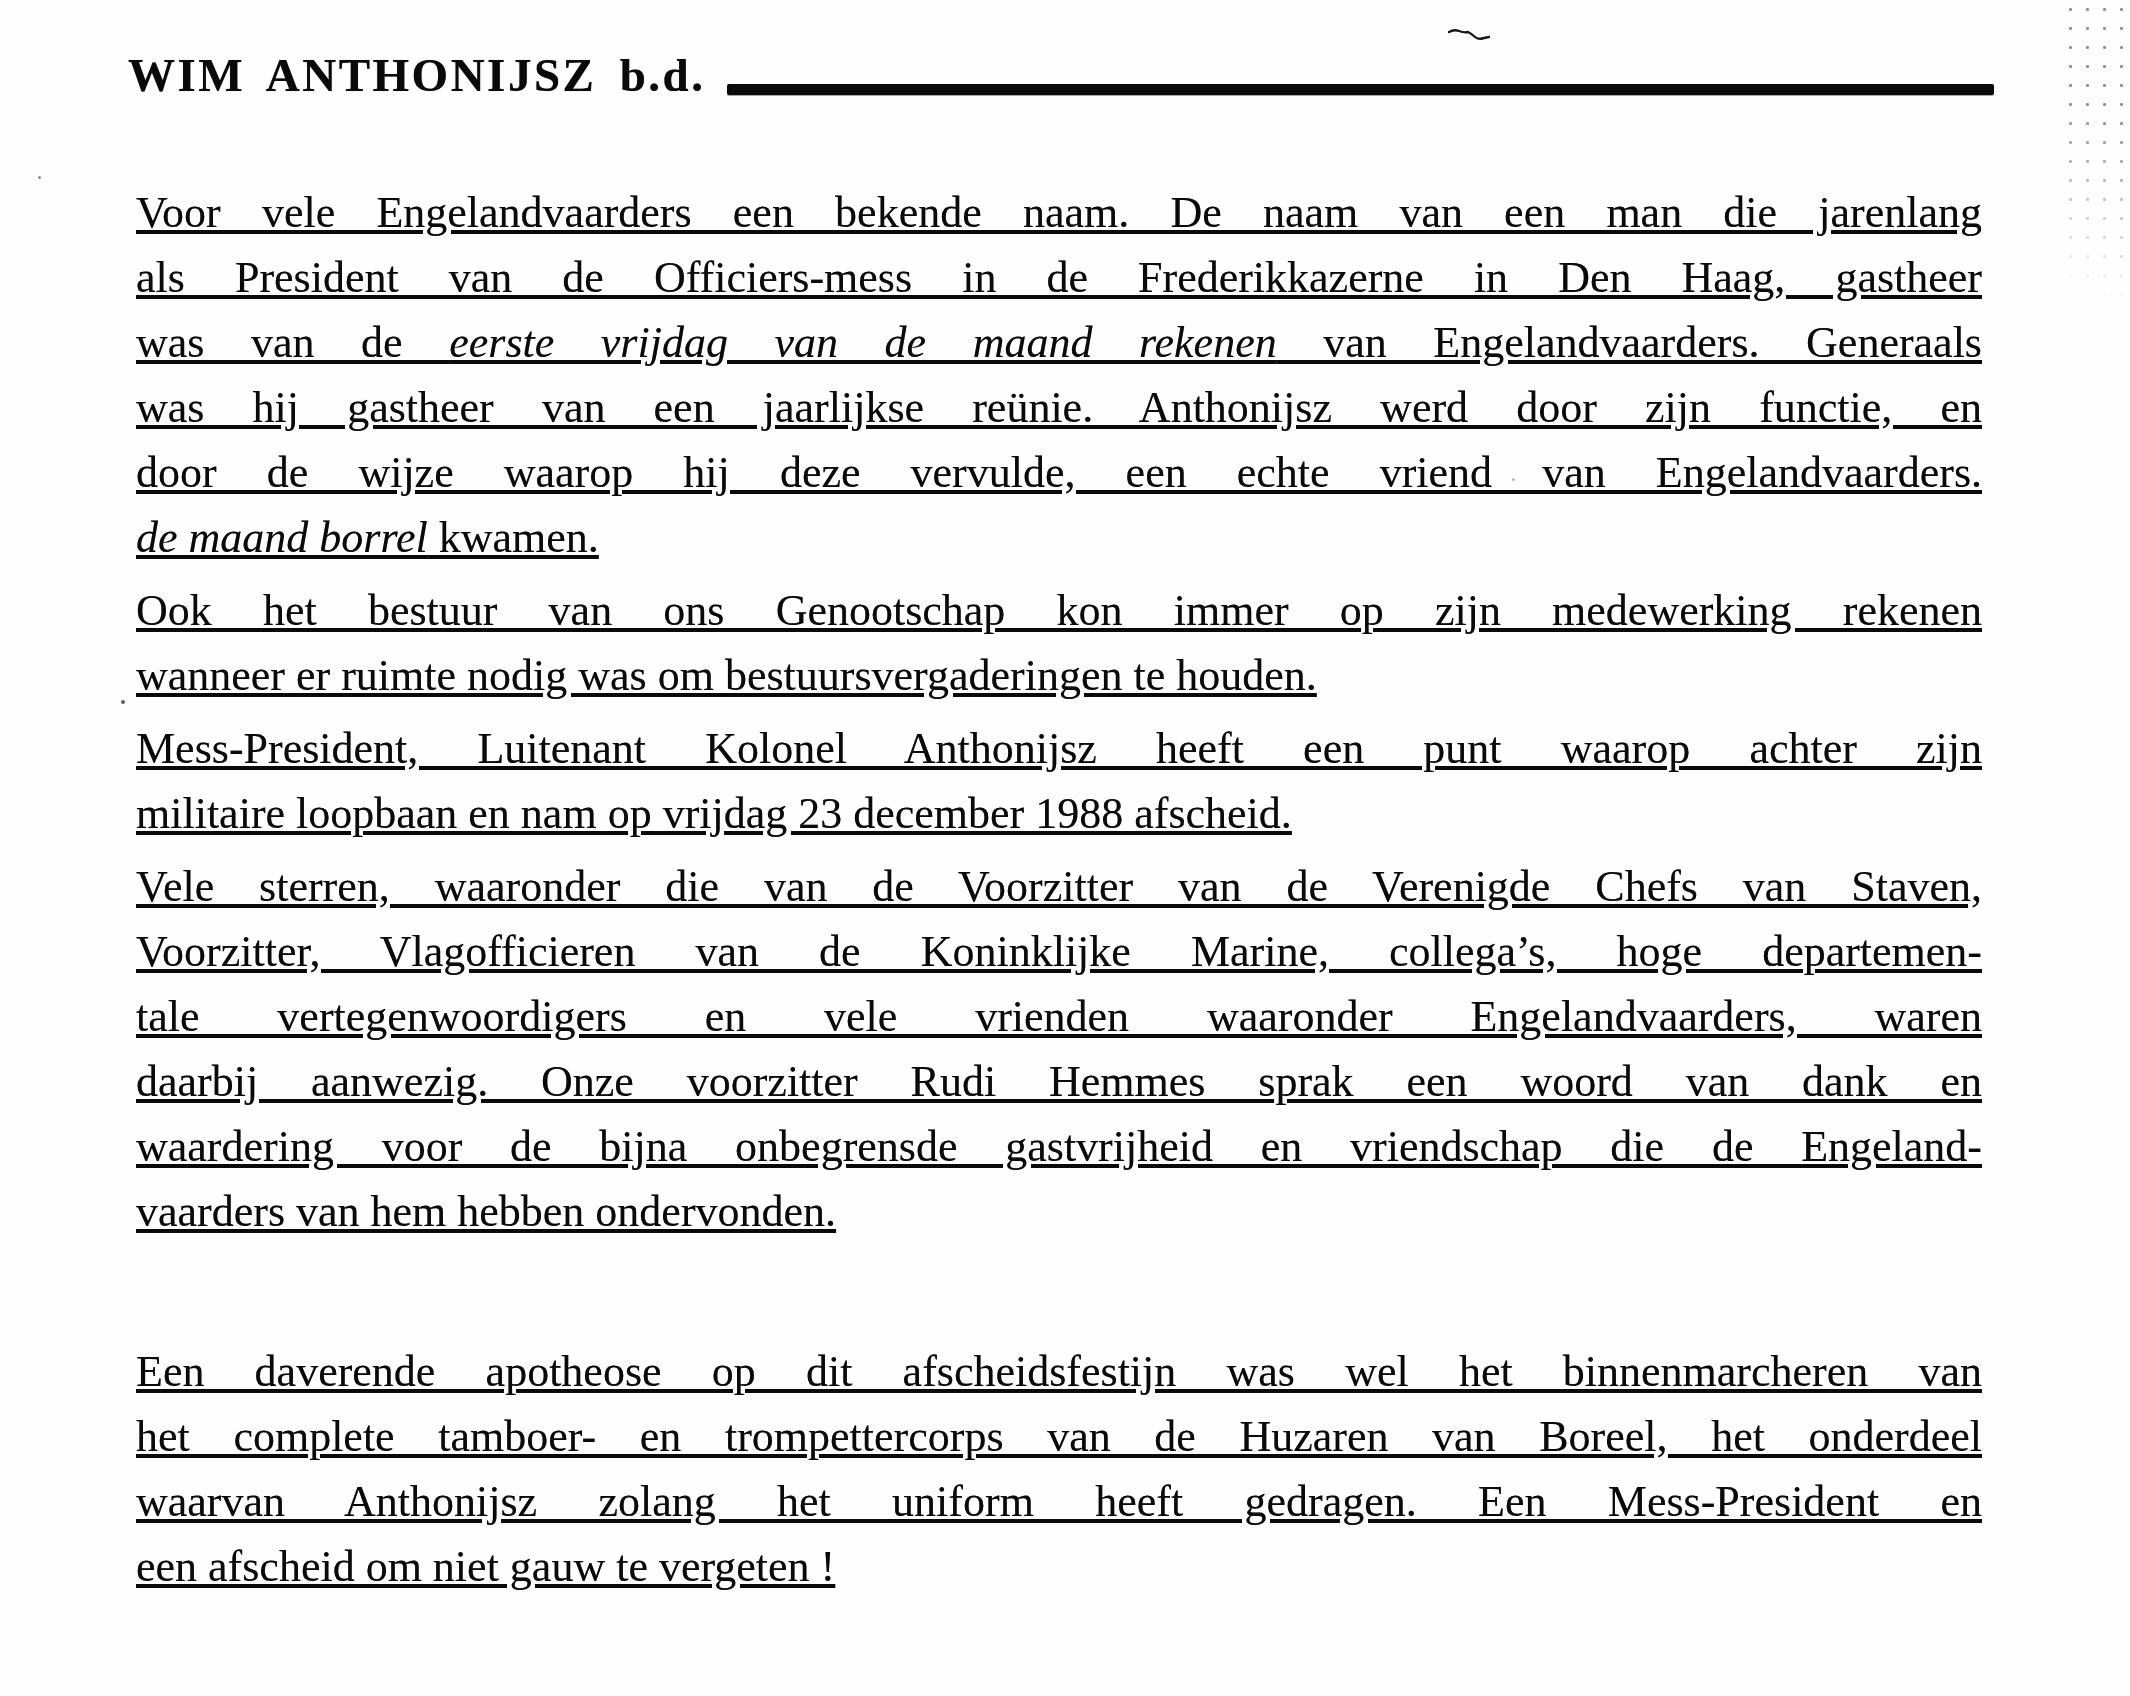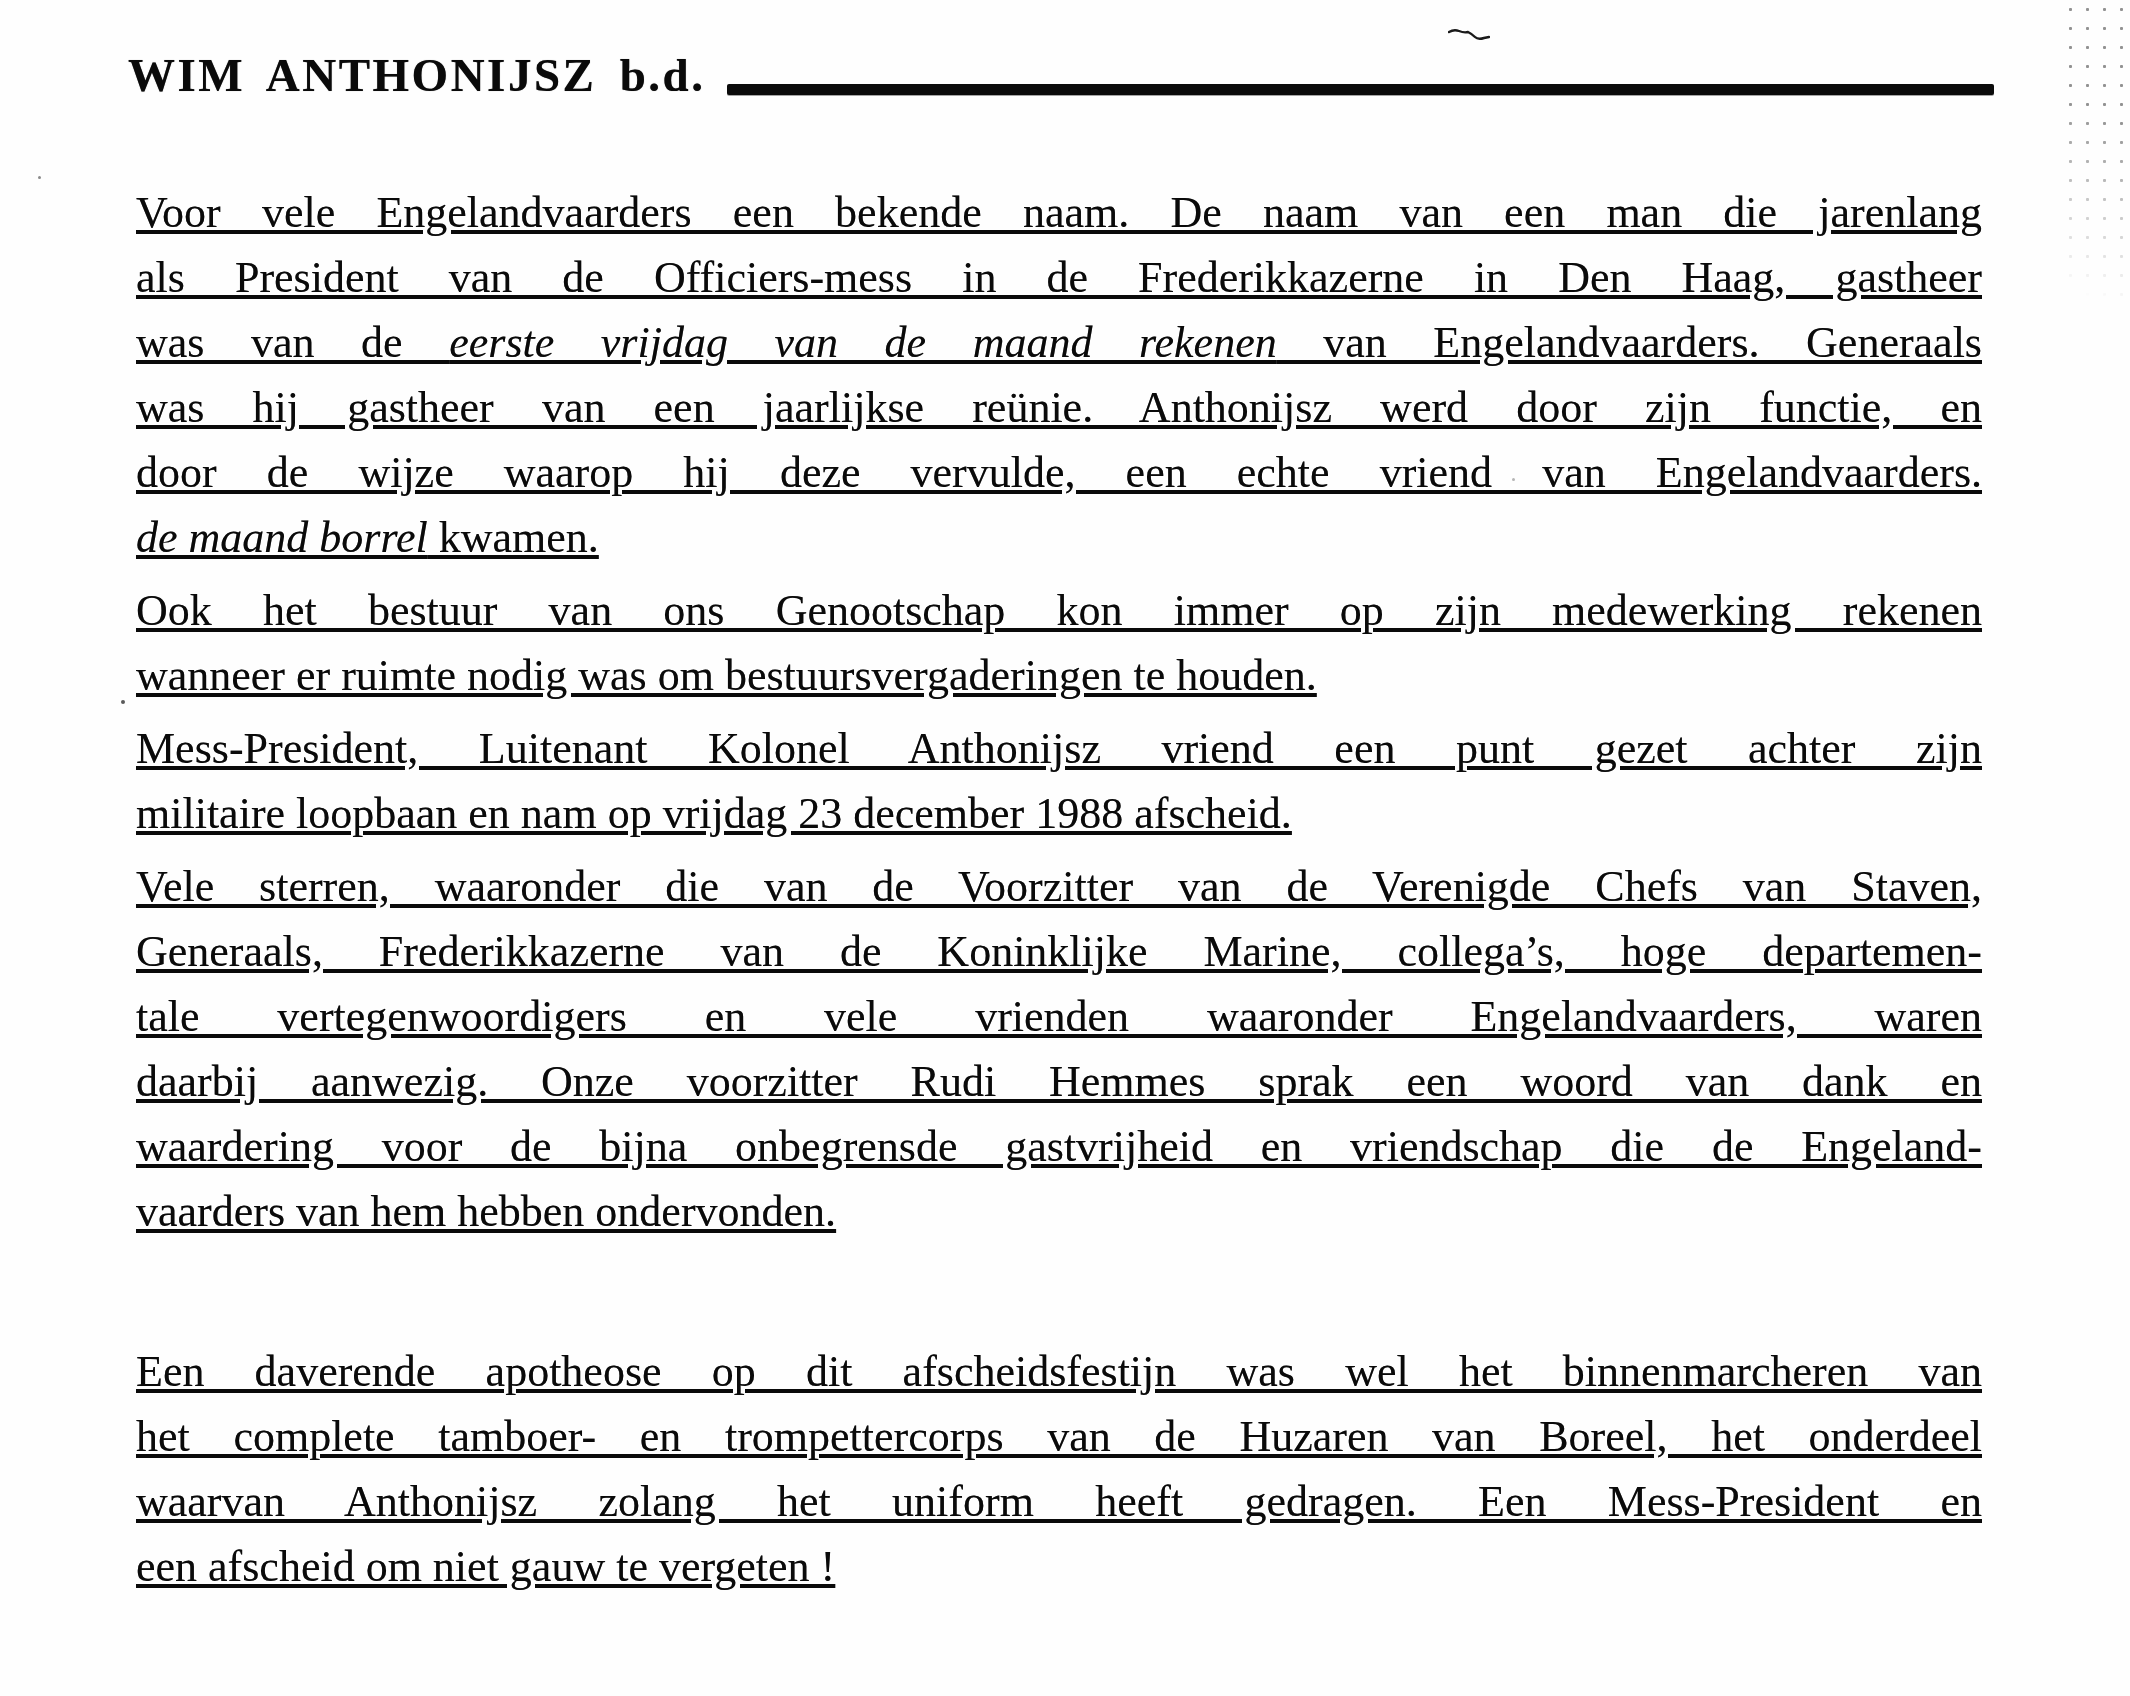--- a/index.html
+++ b/index.html
@@ -92,26 +92,26 @@
         <div class="line"><span>was van de </span><em>eerste vrijdag van de maand rekenen</em><span> van Engelandvaarders. Generaals</span></div>
         <div class="line"><span>was hij gastheer van een jaarlijkse reünie. Anthonijsz werd door zijn functie, en</span></div>
         <div class="line"><span>door de wijze waarop hij deze vervulde, een echte vriend van Engelandvaarders.</span></div>
         <div class="line short"><em>de maand borrel</em><span> kwamen.</span></div>
       </div>
       <div class="para">
         <div class="line"><span>Ook het bestuur van ons Genootschap kon immer op zijn medewerking rekenen</span></div>
         <div class="line short"><span>wanneer er ruimte nodig was om bestuursvergaderingen te houden.</span></div>
       </div>
       <div class="para">
-        <div class="line"><span>Mess-President, Luitenant Kolonel Anthonijsz vriend een punt gezet achter zijn</span></div>
+        <div class="line"><span>Mess-President, Luitenant Kolonel Anthonijsz heeft een punt waarop achter zijn</span></div>
         <div class="line short"><span>militaire loopbaan en nam op vrijdag 23 december 1988 afscheid.</span></div>
       </div>
       <div class="para">
         <div class="line"><span>Vele sterren, waaronder die van de Voorzitter van de Verenigde Chefs van Staven,</span></div>
-        <div class="line"><span>Generaals, Frederikkazerne van de Koninklijke Marine, collega’s, hoge departemen-</span></div>
+        <div class="line"><span>Voorzitter, Vlagofficieren van de Koninklijke Marine, collega’s, hoge departemen-</span></div>
         <div class="line"><span>tale vertegenwoordigers en vele vrienden waaronder Engelandvaarders, waren</span></div>
         <div class="line"><span>daarbij aanwezig. Onze voorzitter Rudi Hemmes sprak een woord van dank en</span></div>
         <div class="line"><span>waardering voor de bijna onbegrensde gastvrijheid en vriendschap die de Engeland-</span></div>
         <div class="line short"><span>vaarders van hem hebben ondervonden.</span></div>
       </div>
       <div class="para gap">
         <div class="line"><span>Een daverende apotheose op dit afscheidsfestijn was wel het binnenmarcheren van</span></div>
         <div class="line"><span>het complete tamboer- en trompettercorps van de Huzaren van Boreel, het onderdeel</span></div>
         <div class="line"><span>waarvan Anthonijsz zolang het uniform heeft gedragen. Een Mess-President en</span></div>
         <div class="line short"><span>een afscheid om niet gauw te vergeten !</span></div>

